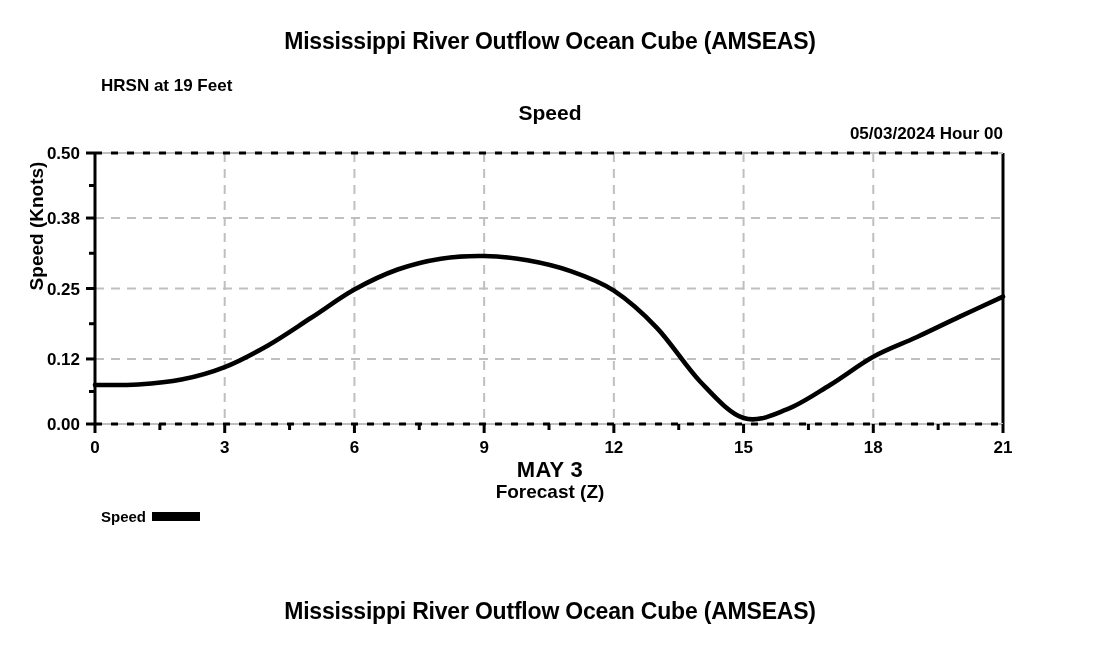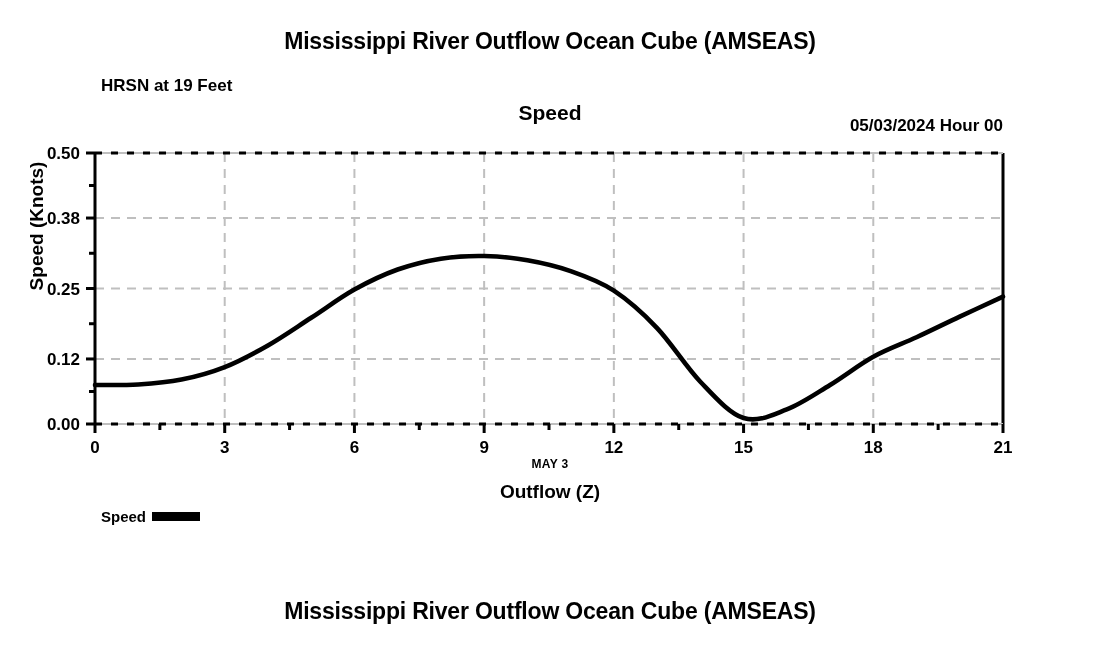--- a/index.html
+++ b/index.html
@@ -51,42 +51,42 @@
   .hdr-center {
     position: absolute;
     left: 0; right: 0;
     top: 101px;
     text-align: center;
     font-size: 21px;
     font-weight: bold;
   }
   .hdr-right {
     position: absolute;
-    right: 97px; top: 116px;
+    right: 97px; top: 124px;
     font-size: 17px;
     font-weight: bold;
   }
 
   .ylabel {
     position: absolute;
     left: -73px;
     top: 215px;
     width: 220px;
     text-align: center;
     transform: rotate(-90deg);
     font-size: 19px;
     font-weight: bold;
   }
 
   .xlabel-1 {
     position: absolute;
     left: 0; right: 0;
     top: 457px;
     text-align: center;
-    font-size: 12px;
+    font-size: 22px;
     font-weight: bold;
     letter-spacing: 0.3px;
   }
   .xlabel-2 {
     position: absolute;
     left: 0; right: 0;
     top: 481px;
     text-align: center;
     font-size: 19px;
     font-weight: bold;
@@ -190,21 +190,21 @@
         <text x="484.1428571428571" y="453" text-anchor="middle" class="tick-text">9</text>
         <text x="613.8571428571428" y="453" text-anchor="middle" class="tick-text">12</text>
         <text x="743.5714285714286" y="453" text-anchor="middle" class="tick-text">15</text>
         <text x="873.2857142857142" y="453" text-anchor="middle" class="tick-text">18</text>
         <text x="1003" y="453" text-anchor="middle" class="tick-text">21</text>
       </g>
     <path id="series-path" fill="none" stroke="#000000" stroke-width="4.6" stroke-linecap="round" stroke-linejoin="round" d="M 95.00 384.98 C 102.21 384.89, 123.83 385.34, 138.24 384.43 C 152.65 383.53, 167.06 382.45, 181.48 379.56 C 195.89 376.67, 210.30 372.78, 224.71 367.09 C 239.13 361.40, 253.54 353.63, 267.95 345.41 C 282.37 337.19, 296.78 327.07, 311.19 317.77 C 325.60 308.46, 340.02 297.62, 354.43 289.58 C 368.84 281.54, 383.25 274.68, 397.67 269.53 C 412.08 264.38, 426.49 260.95, 440.90 258.69 C 455.32 256.43, 469.73 255.71, 484.14 255.98 C 498.56 256.25, 512.97 257.79, 527.38 260.32 C 541.79 262.85, 556.21 266.10, 570.62 271.16 C 585.03 276.21, 599.44 281.18, 613.86 290.67 C 628.27 300.15, 642.68 312.89, 657.10 328.07 C 671.51 343.24, 685.92 366.73, 700.33 381.72 C 714.75 396.72, 729.16 413.43, 743.57 418.04 C 757.98 422.64, 772.40 414.88, 786.81 409.37 C 801.22 403.86, 815.63 393.74, 830.05 384.98 C 844.46 376.21, 858.87 364.74, 873.29 356.79 C 887.70 348.84, 902.11 343.96, 916.52 337.28 C 930.94 330.60, 945.35 323.46, 959.76 316.68 C 974.17 309.91, 995.79 299.97, 1003.00 296.63"></path>
   </svg>
 
   <div class="xlabel-1">MAY 3</div>
-  <div class="xlabel-2">Outflow (Z)</div>
+  <div class="xlabel-2">Forecast (Z)</div>
 
   <div class="legend">
     <span class="legend-label">Speed</span>
     <span class="legend-swatch"></span>
   </div>
 
   <div class="title-bottom">Mississippi River Outflow Ocean Cube (AMSEAS)</div>
 
 </div>
 

